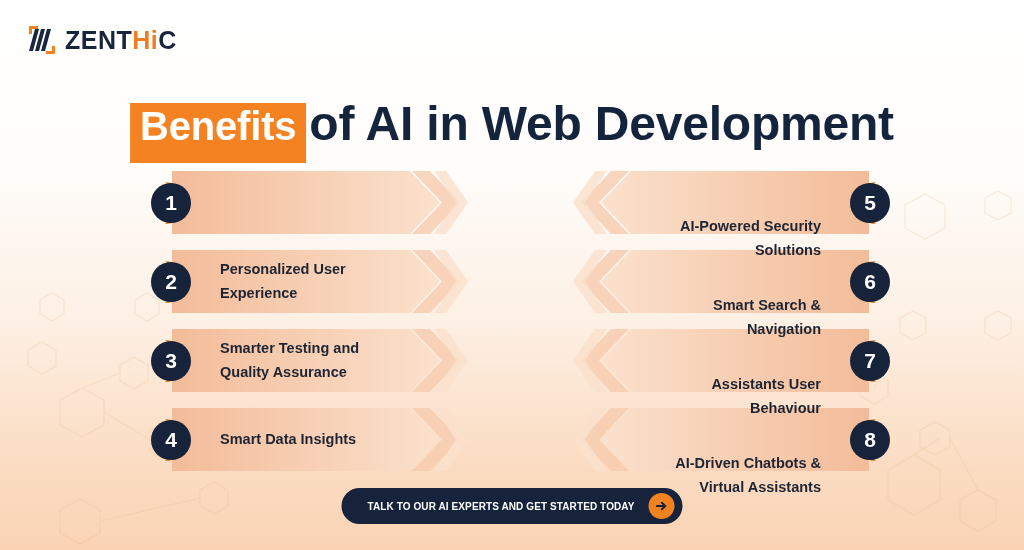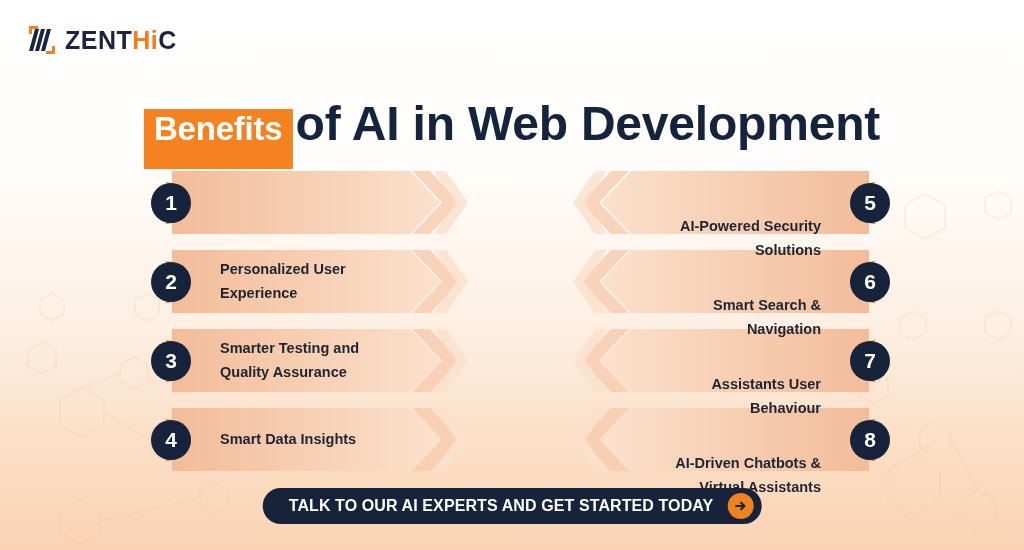--- a/index.html
+++ b/index.html
@@ -41,22 +41,22 @@
 
   
   .title-row {
     position:absolute; left:50%; top:96px;
     transform:translateX(-50%);
     display:flex; align-items:baseline; white-space:nowrap;
   }
   .title-hl {
     background:#f58220;
     color:#ffffff;
-    font-size:33px; font-weight:700;
-    padding:3px 10px 23px 10px;
+    font-size:40px; font-weight:700;
+    padding:3px 10px 16px 10px;
     line-height:1.02;
     letter-spacing:-.2px;
   }
   .title-rest {
     color:#15243d;
     font-size:48px; font-weight:700;
     margin-left:3px;
     letter-spacing:-.2px;
   }
 
@@ -138,21 +138,21 @@
     height:36px;
     background:#16233a;
     border-radius:18px;
     display:flex; align-items:center;
     padding:0 8px 0 26px;
     gap:14px;
     cursor:pointer;
   }
   .cta-text {
     color:#ffffff;
-    font-size:16px; font-weight:700;
+    font-size:10px; font-weight:700;
     letter-spacing:.1px;
     white-space:nowrap;
   }
   .cta-icon {
     width:26px; height:26px; border-radius:50%;
     background:#f0831f;
     display:flex; align-items:center; justify-content:center;
     flex:0 0 auto;
   }
 </style>

